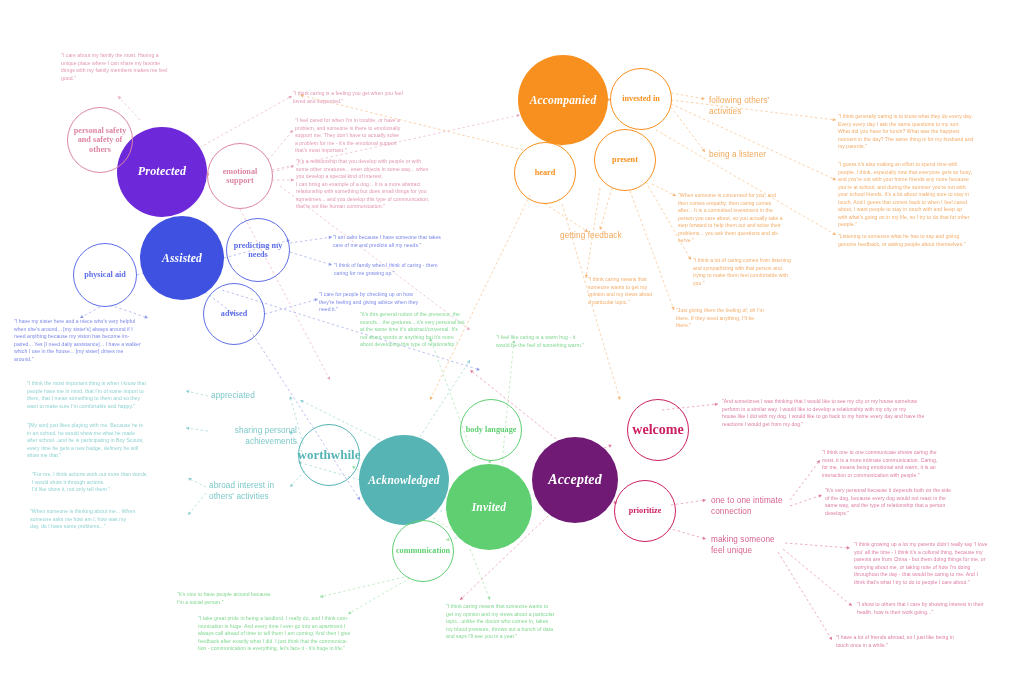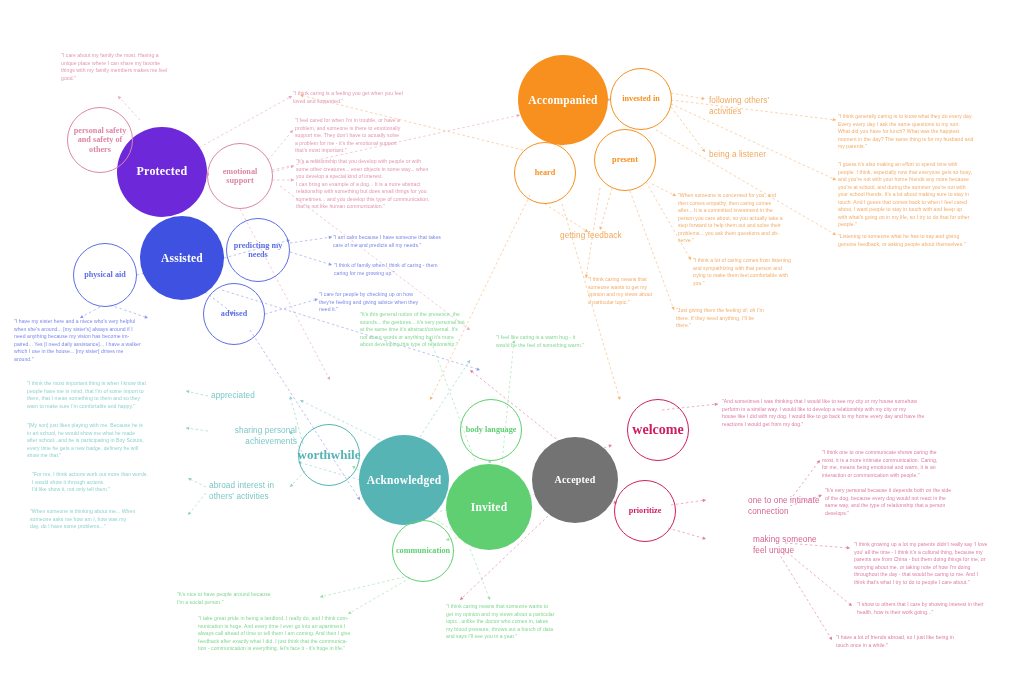--- a/index.html
+++ b/index.html
@@ -35,20 +35,21 @@
     justify-content: center;
     text-align: center;
     box-sizing: border-box;
     line-height: 1.12;
   }
   .node.core {
     color: #ffffff;
     font-family: "Liberation Serif", serif;
     font-weight: 700;
     letter-spacing: 0.2px;
+    font-style: italic;
   }
   .node.sub {
     background: transparent;
     border: 1px solid currentColor;
     font-family: "Liberation Serif", serif;
     font-weight: 700;
   }
   .node.sub span { display: block; padding: 0 4px; }
 
   
@@ -356,31 +357,31 @@
       <div class="quote" style="left: 198px; top: 615px; width: 196px; color: rgb(126, 214, 143);">"I take great pride in being a landlord. I really do, and I think com-
 munication is huge. And every time I ever go into an apartment I
 always call ahead of time to tell them I am coming. And then I give
 feedback after exactly what I did. I just think that the communica-
 tion - communication is everything, let's face it - it's huge in life."</div>
       <div class="quote" style="left: 446px; top: 603px; width: 160px; color: rgb(126, 214, 143);">"I think caring means that someone wants to
 get my opinion and my views about a particular
 topic...unlike the doctor who comes in, takes
 my blood pressure, throws out a bunch of data
 and says I'll see you in a year."</div>
-      <div class="node core" style="left: 532px; top: 437px; width: 86px; height: 86px; background: #737373; font-size: 10px;">
+      <div class="node core" style="left: 532px; top: 437px; width: 86px; height: 86px; background: #701a75; font-size: 14px;">
         <span>Accepted</span>
       </div>
       <div class="node sub" style="left: 627px; top: 399px; width: 62px; height: 62px; color: rgb(204, 31, 98); font-size: 14px;">
         <span>welcome</span>
       </div>
       <div class="node sub" style="left: 614px; top: 480px; width: 62px; height: 62px; color: rgb(204, 31, 98); font-size: 8.2px;">
         <span>prioritize</span>
       </div>
-      <div class="label" style="left: 711px; top: 496px; width: 78px; color: rgb(216, 99, 145); margin-left: 37px;">one to one intimate connection</div>
-      <div class="label" style="left: 711px; top: 535px; width: 72px; color: rgb(216, 99, 145); margin-left: 42px;">making someone feel unique</div>
+      <div class="label" style="left: 711px; top: 496px; width: 78px; color: rgb(216, 99, 145);">one to one intimate connection</div>
+      <div class="label" style="left: 711px; top: 535px; width: 72px; color: rgb(216, 99, 145);">making someone feel unique</div>
       <div class="quote" style="left: 722px; top: 398px; width: 246px; color: rgb(221, 123, 163);">"And sometimes I was thinking that I would like to see my city or my house somehow
 perform in a similar way. I would like to develop a relationship with my city or my
 house like I did with my dog. I would like to go back to my home every day and have the
 reactions I would get from my dog."</div>
       <div class="quote" style="left: 822px; top: 449px; width: 160px; color: rgb(221, 123, 163);">"I think one to one communicate shows caring the
 most, it is a more intimate communication. Caring,
 for me, means being emotional and warm, it is an
 interaction or communication with people."</div>
       <div class="quote" style="left: 825px; top: 487px; width: 166px; color: rgb(221, 123, 163);">"It's very personal because it depends both on the side
 of the dog, because every dog would not react in the

